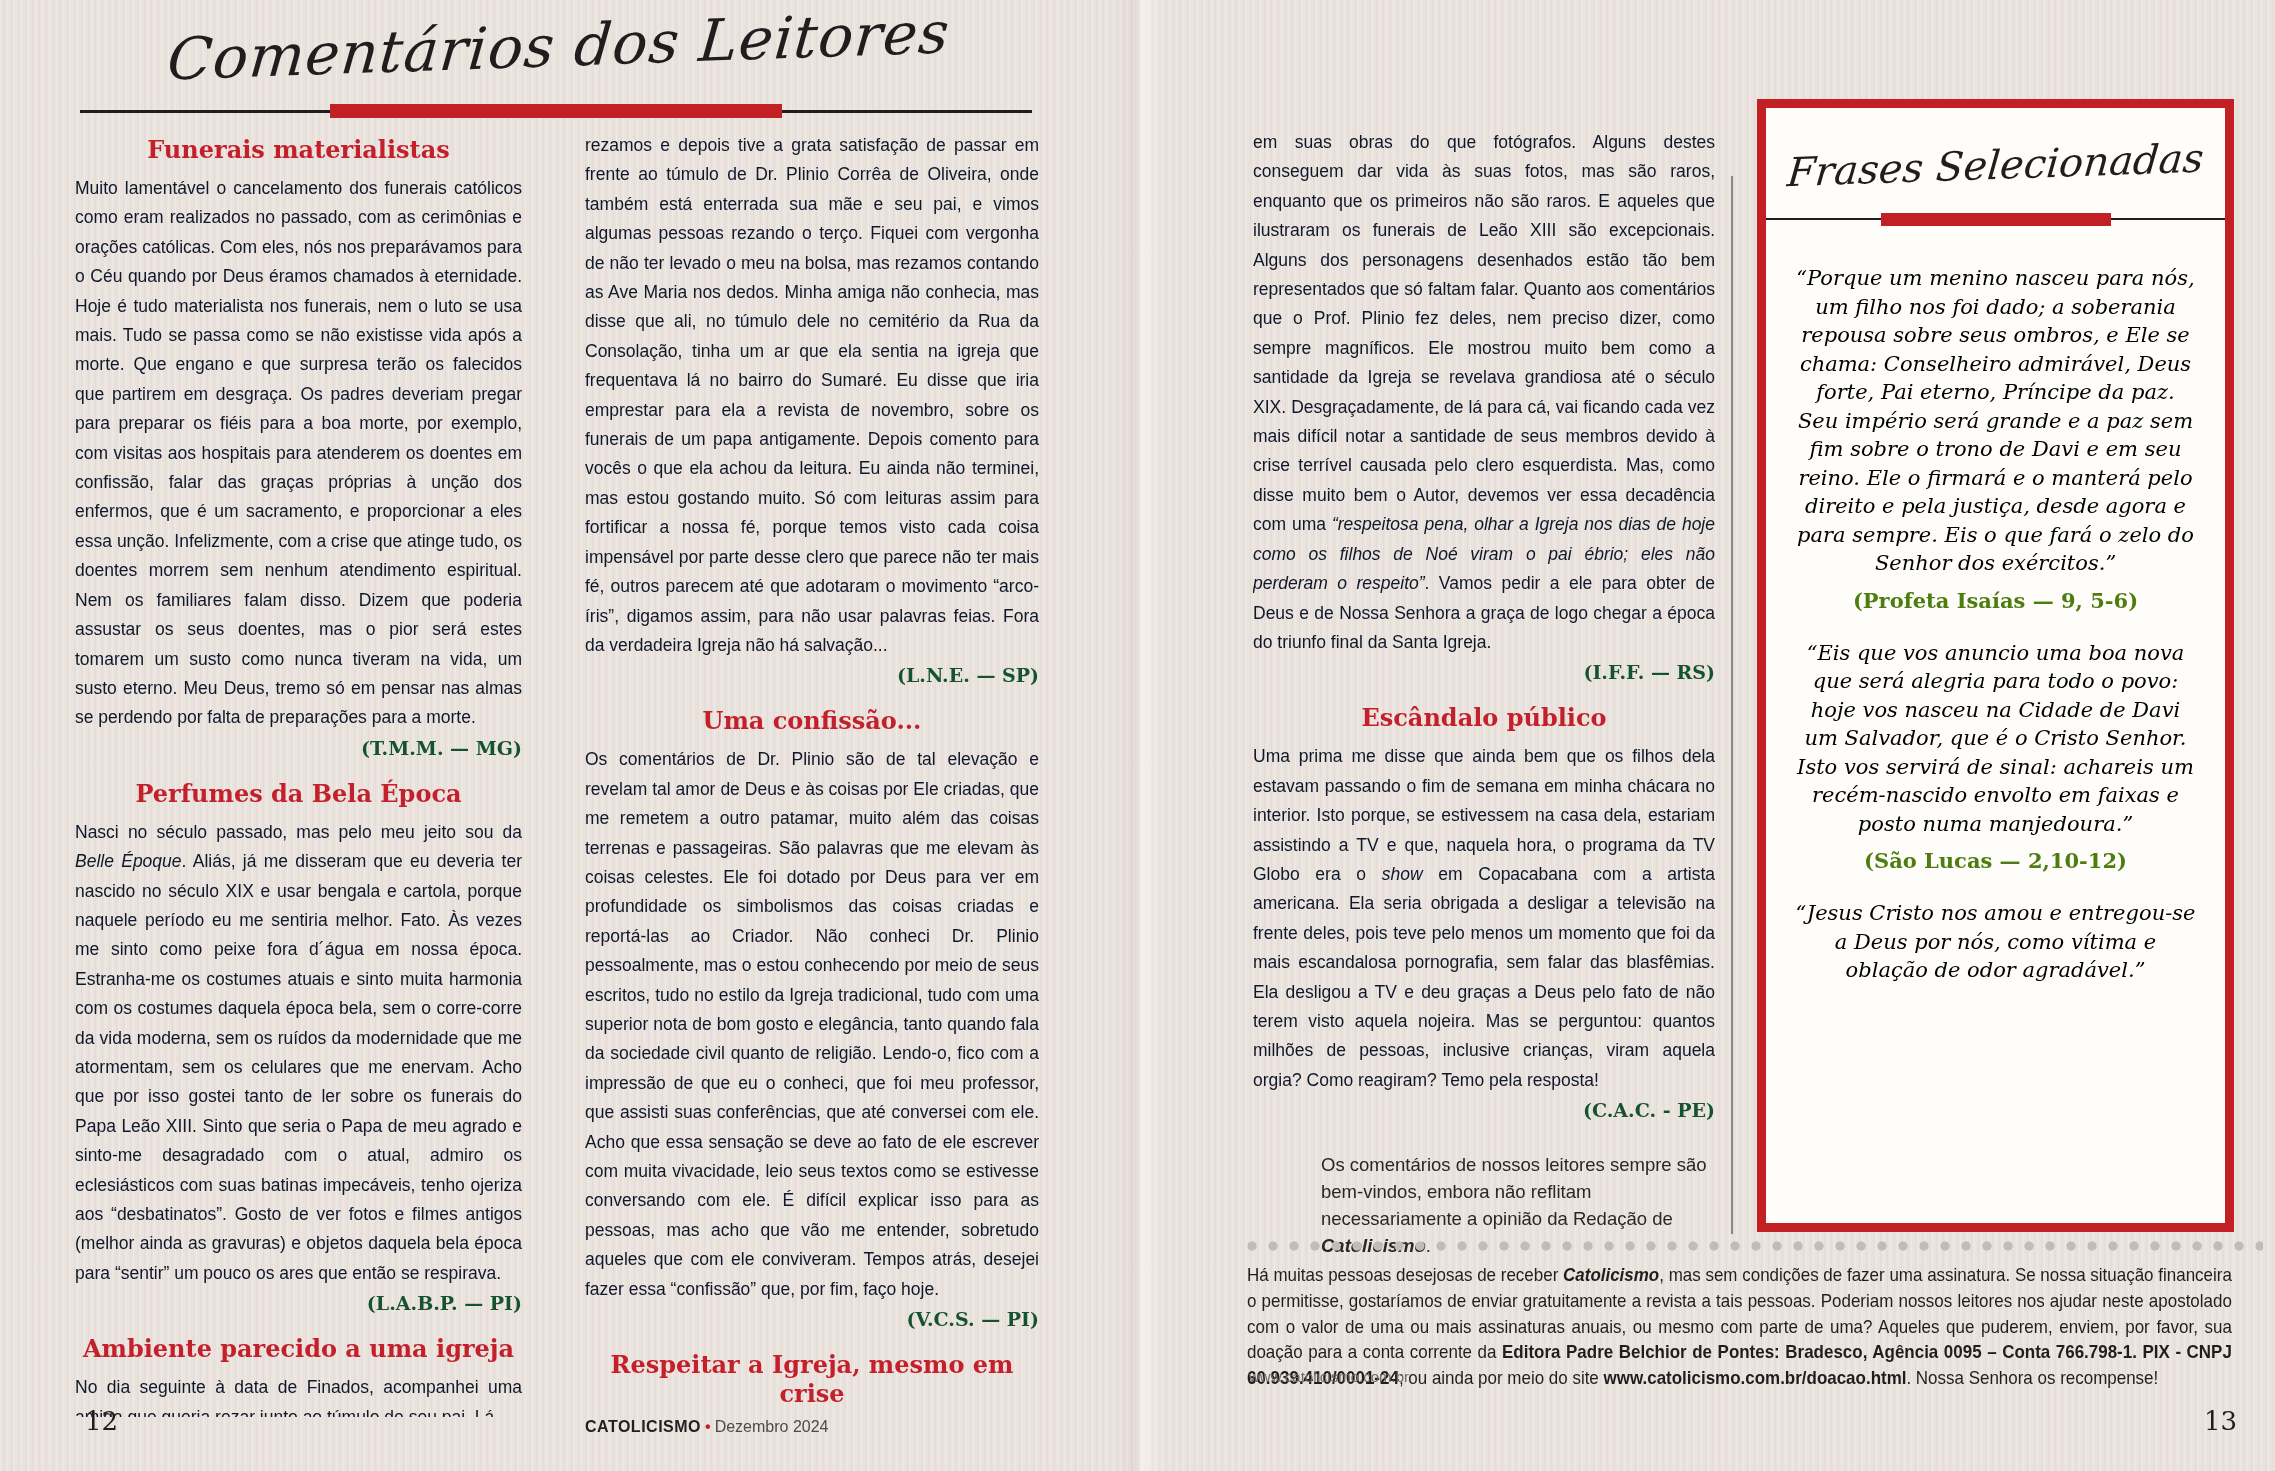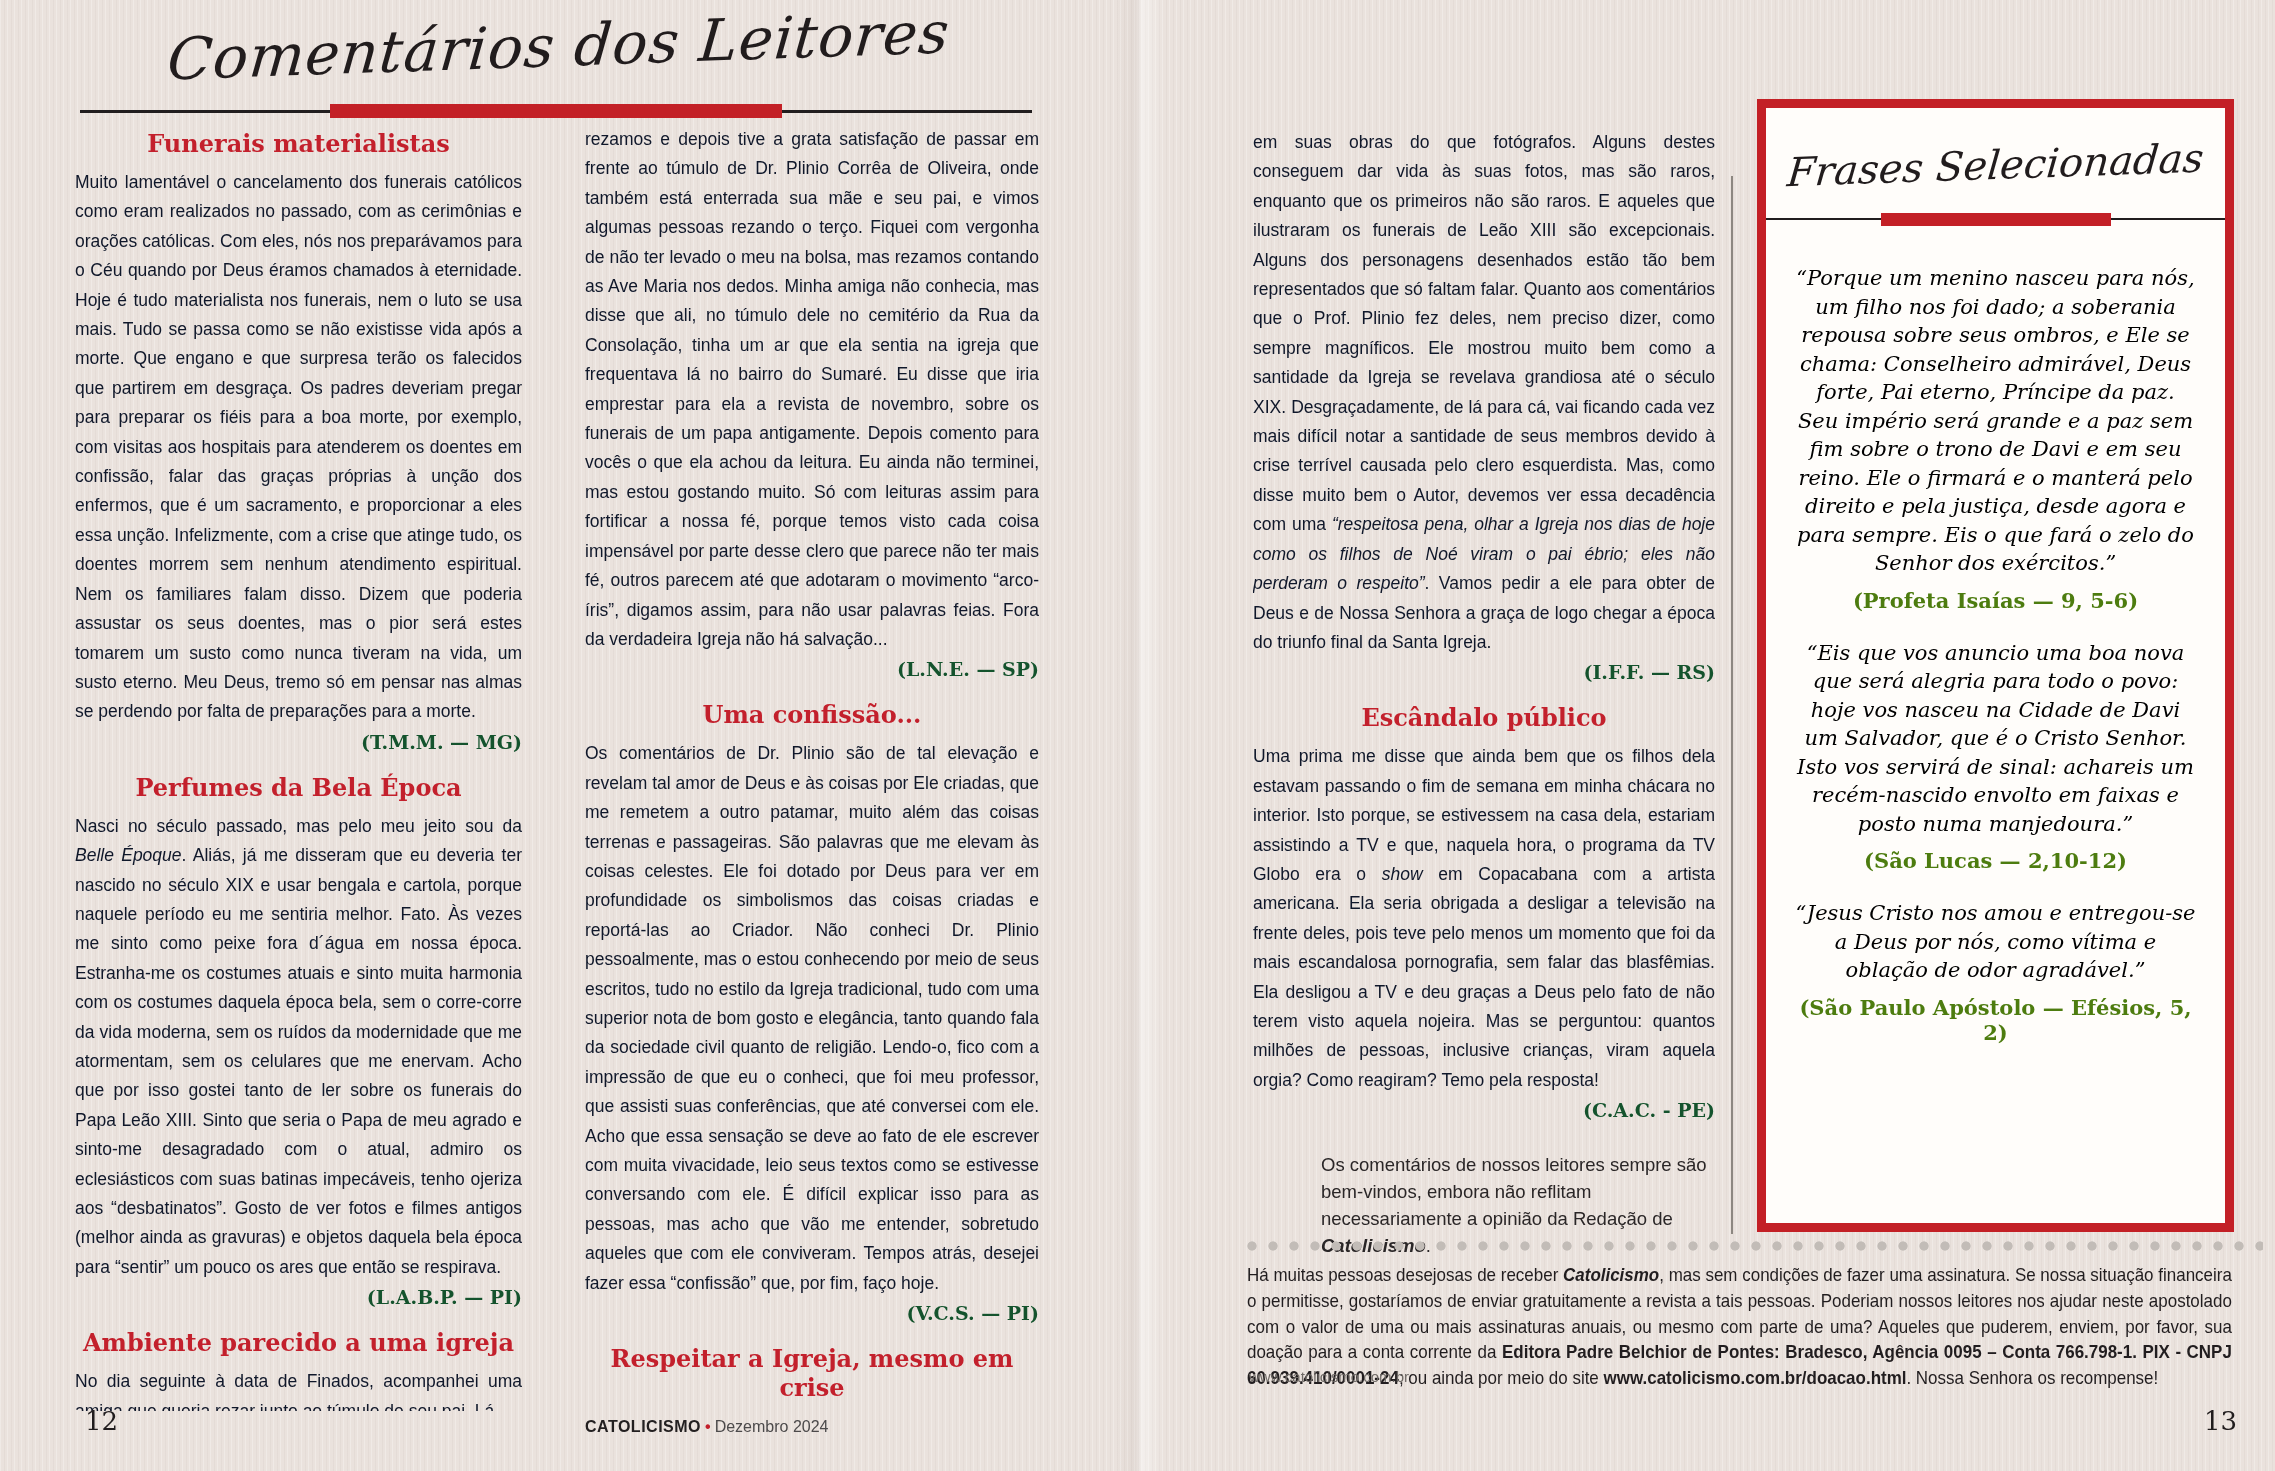--- a/index.html
+++ b/index.html
@@ -18,21 +18,21 @@
   
   .main-title{
     position:absolute;left:75px;top:12px;width:965px;height:96px;
     text-align:center;font-family:"DejaVu Serif",serif;font-style:italic;
     font-size:58px;color:#211c1d;transform:skewX(-7deg) rotate(-2deg);
     letter-spacing:1px;white-space:nowrap;
   }
   .title-rule{position:absolute;left:80px;top:110px;width:952px;height:3px;background:#211d1e;}
   .title-rule .red-bar{position:absolute;left:250px;top:-6px;width:452px;height:14px;background:#c32026;}
   
-  .col{position:absolute;top:125px;width:450px;height:1286px;overflow:hidden;
+  .col{position:absolute;top:131px;width:450px;height:1286px;overflow:hidden;
     text-align:justify;hyphens:auto;-webkit-hyphens:auto;}
   #col0{left:75px;width:447px;}
   #col1{left:585px;width:454px;}
   #col2{left:1253px;top:128px;width:462px;}
   .heading{font-family:"DejaVu Serif",serif;font-weight:bold;color:#c3202c;
     font-size:24px;text-align:center;margin:20px 0 10px;}
   .col .heading:first-child{margin-top:4px;}
   .para{font-size:17.5px;line-height:29.4px;margin:0 0 4px;color:#0f172a;}
   .sig{font-family:"DejaVu Serif",serif;font-weight:bold;font-size:19px;
     text-align:right;margin:4px 0 16px;color:#14532d;}
@@ -123,21 +123,20 @@
       <div class="quote">
         <p class="quote-text">“Porque um menino nasceu para nós, um filho nos foi dado; a soberania repousa sobre seus ombros, e Ele se chama: Conselheiro admirável, Deus forte, Pai eterno, Príncipe da paz. Seu império será grande e a paz sem fim sobre o trono de Davi e em seu reino. Ele o firmará e o manterá pelo direito e pela justiça, desde agora e para sempre. Eis o que fará o zelo do Senhor dos exércitos.”</p>
         <p class="quote-source">(Profeta Isaías — 9, 5-6)</p>
       </div>
       <div class="quote">
         <p class="quote-text">“Eis que vos anuncio uma boa nova que será alegria para todo o povo: hoje vos nasceu na Cidade de Davi um Salvador, que é o Cristo Senhor. Isto vos servirá de sinal: achareis um recém-nascido envolto em faixas e posto numa manjedoura.”</p>
         <p class="quote-source">(São Lucas — 2,10-12)</p>
       </div>
       <div class="quote">
         <p class="quote-text">“Jesus Cristo nos amou e entregou-se a Deus por nós, como vítima e oblação de odor agradável.”</p>
-        <p class="quote-source">(São Paulo Apóstolo — Efésios, 5, 2)</p>
       </div>
     </div>
 </aside>
 
 <div class="dots"></div>
 <p class="donation">Há muitas pessoas desejosas de receber <span class="seg-bi">Catolicismo</span>, mas sem condições de fazer uma assinatura. Se nossa situação financeira o permitisse, gostaríamos de enviar gratuitamente a revista a tais pessoas. Poderiam nossos leitores nos ajudar neste apostolado com o valor de uma ou mais assinaturas anuais, ou mesmo com parte de uma? Aqueles que puderem, enviem, por favor, sua doação para a conta corrente da <span class="seg-b">Editora Padre Belchior de Pontes: Bradesco, Agência 0095 – Conta 766.798-1. PIX - CNPJ 60.939.410/0001-24</span>; ou ainda por meio do site <span class="seg-b">www.catolicismo.com.br/doacao.html</span>. Nossa Senhora os recompense!</p>
 
 <div class="pagenum" id="pn-left">12</div>
 <div class="footer-mag">
   <span class="mag">CATOLICISMO</span><span class="dot">•</span><span class="issue">Dezembro 2024</span>

